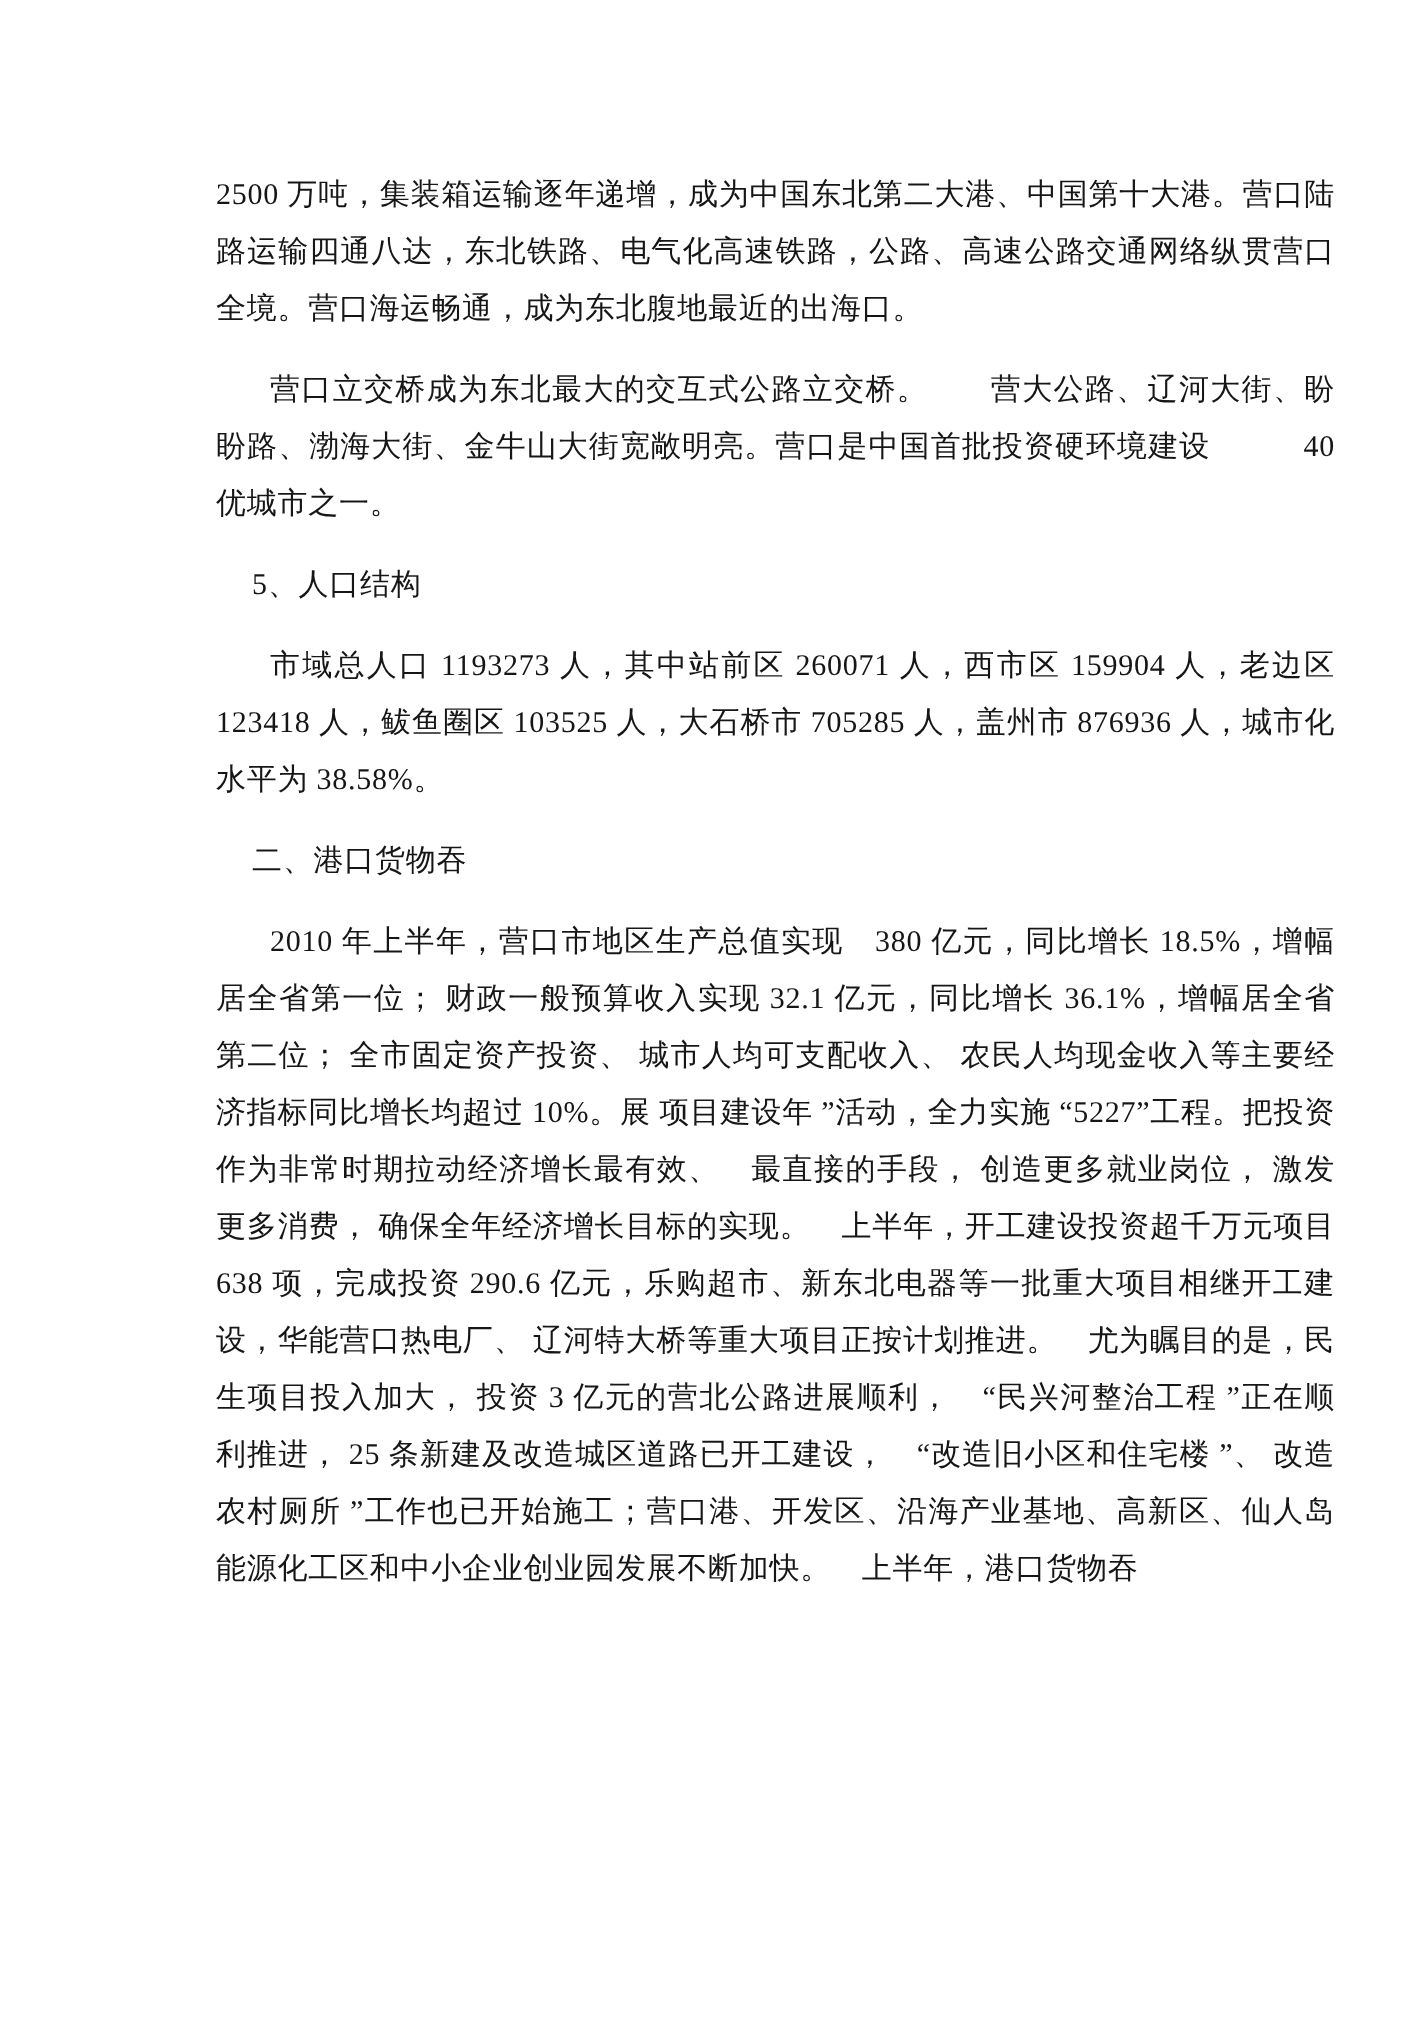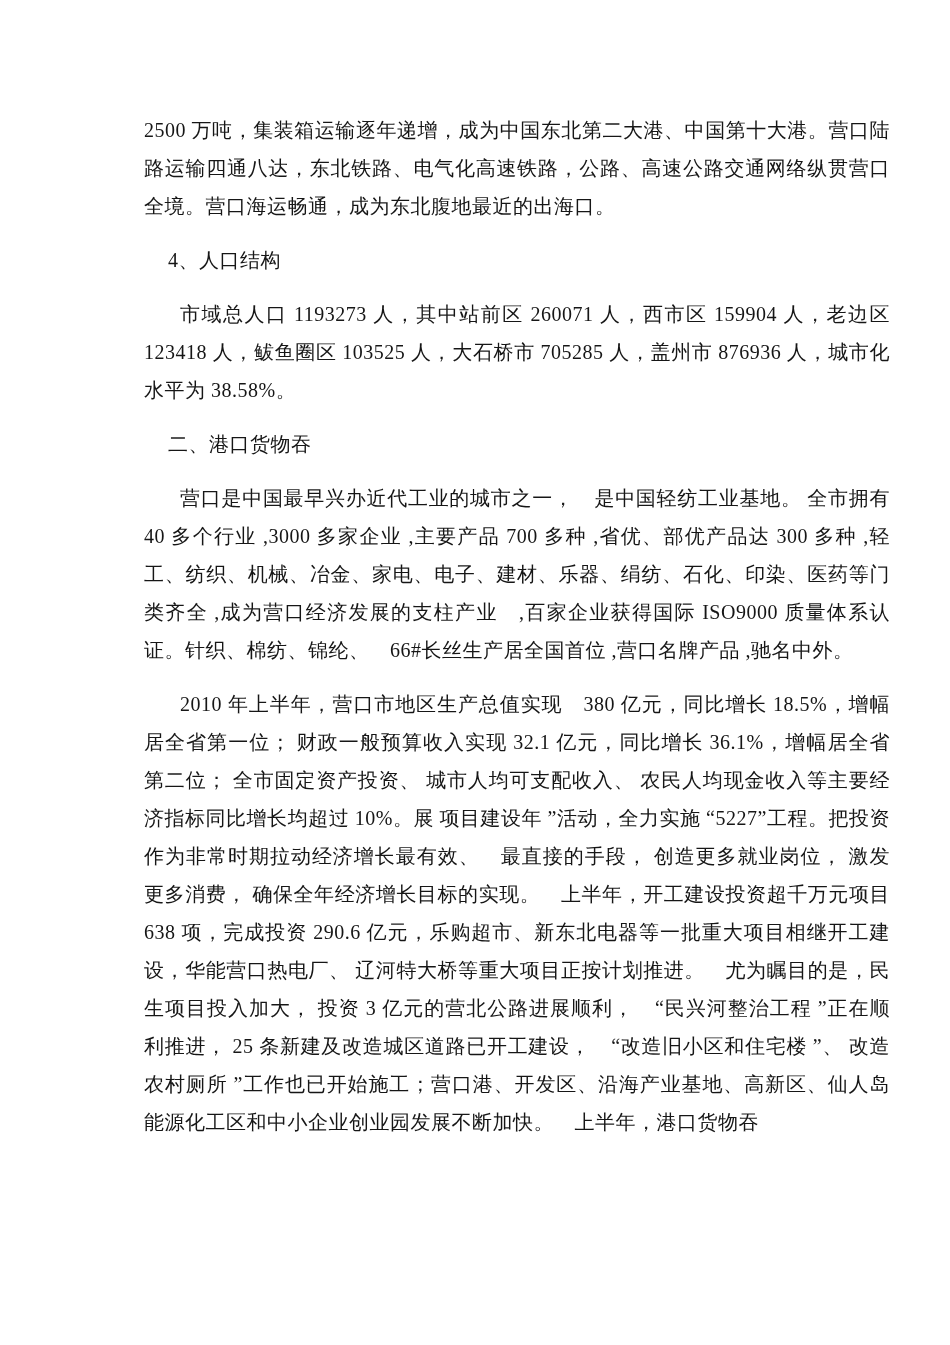--- a/index.html
+++ b/index.html
@@ -32,18 +32,18 @@
   }
   .heading-indent {
     text-indent: 24px;
   }
 </style>
 </head>
 <body>
 
 <div class="page">
   <p class="para">2500 万吨，集装箱运输逐年递增，成为中国东北第二大港、中国第十大港。营口陆路运输四通八达，东北铁路、电气化高速铁路，公路、高速公路交通网络纵贯营口全境。营口海运畅通，成为东北腹地最近的出海口。</p>
-  <p class="para heading-indent">4、人口结构</p>
+  <p class="para indent">营口立交桥成为东北最大的交互式公路立交桥。　　营大公路、辽河大街、盼盼路、渤海大街、金牛山大街宽敞明亮。营口是中国首批投资硬环境建设　　　40 优城市之一。</p>
+  <p class="para heading-indent">5、人口结构</p>
   <p class="para indent">市域总人口 1193273 人，其中站前区 260071 人，西市区 159904 人，老边区 123418 人，鲅鱼圈区 103525 人，大石桥市 705285 人，盖州市 876936 人，城市化水平为 38.58%。</p>
   <p class="para heading-indent">二、港口货物吞</p>
-  <p class="para indent">营口是中国最早兴办近代工业的城市之一，　是中国轻纺工业基地。 全市拥有 40 多个行业 ,3000 多家企业 ,主要产品 700 多种 ,省优、部优产品达 300 多种 ,轻工、纺织、机械、冶金、家电、电子、建材、乐器、绢纺、石化、印染、医药等门类齐全 ,成为营口经济发展的支柱产业　,百家企业获得国际 ISO9000 质量体系认证。针织、棉纺、锦纶、　66#长丝生产居全国首位 ,营口名牌产品 ,驰名中外。</p>
   <p class="para indent"><span>2010 年上半年，营口市地区生产总值实现　380 亿元，同比增长 18.5%，增幅居全省第一位； 财政一般预算收入实现 32.1 亿元，同比增长 36.1%，增幅居全省第二位； 全市固定资产投资、 城市人均可支配收入、 农民人均现金收入等主要经济指标同比增长均超过 10%。展 项目建设年 ”活动，全力实施 “5227”工程。把投资作为非常时期拉动经济增长最有效、　最直接的手段， 创造更多就业岗位， 激发更多消费， 确保全年经济增长目标的实现。　上半年，开工建设投资超千万元项目 638 项，完成投资 290.6 亿元，乐购超市、新东北电器等一批重大项目相继开工建设，华能营口热电厂、 辽河特大桥等重大项目正按计划推进。　尤为瞩目的是，民生项目投入加大， 投资 3 亿元的营北公路进展顺利，　“民兴河整治工程 ”正在顺利推进， 25 条新建及改造城区道路已开工建设，　“改造旧小区和住宅楼 ”、 改造农村厕所 ”工作也已开始施工；营口港、开发区、沿海产业基地、高新区、仙人岛能源化工区和中小企业创业园发展不断加快。　上半年，港口货物吞</span></p>
 </div>
 
 </body></html>

